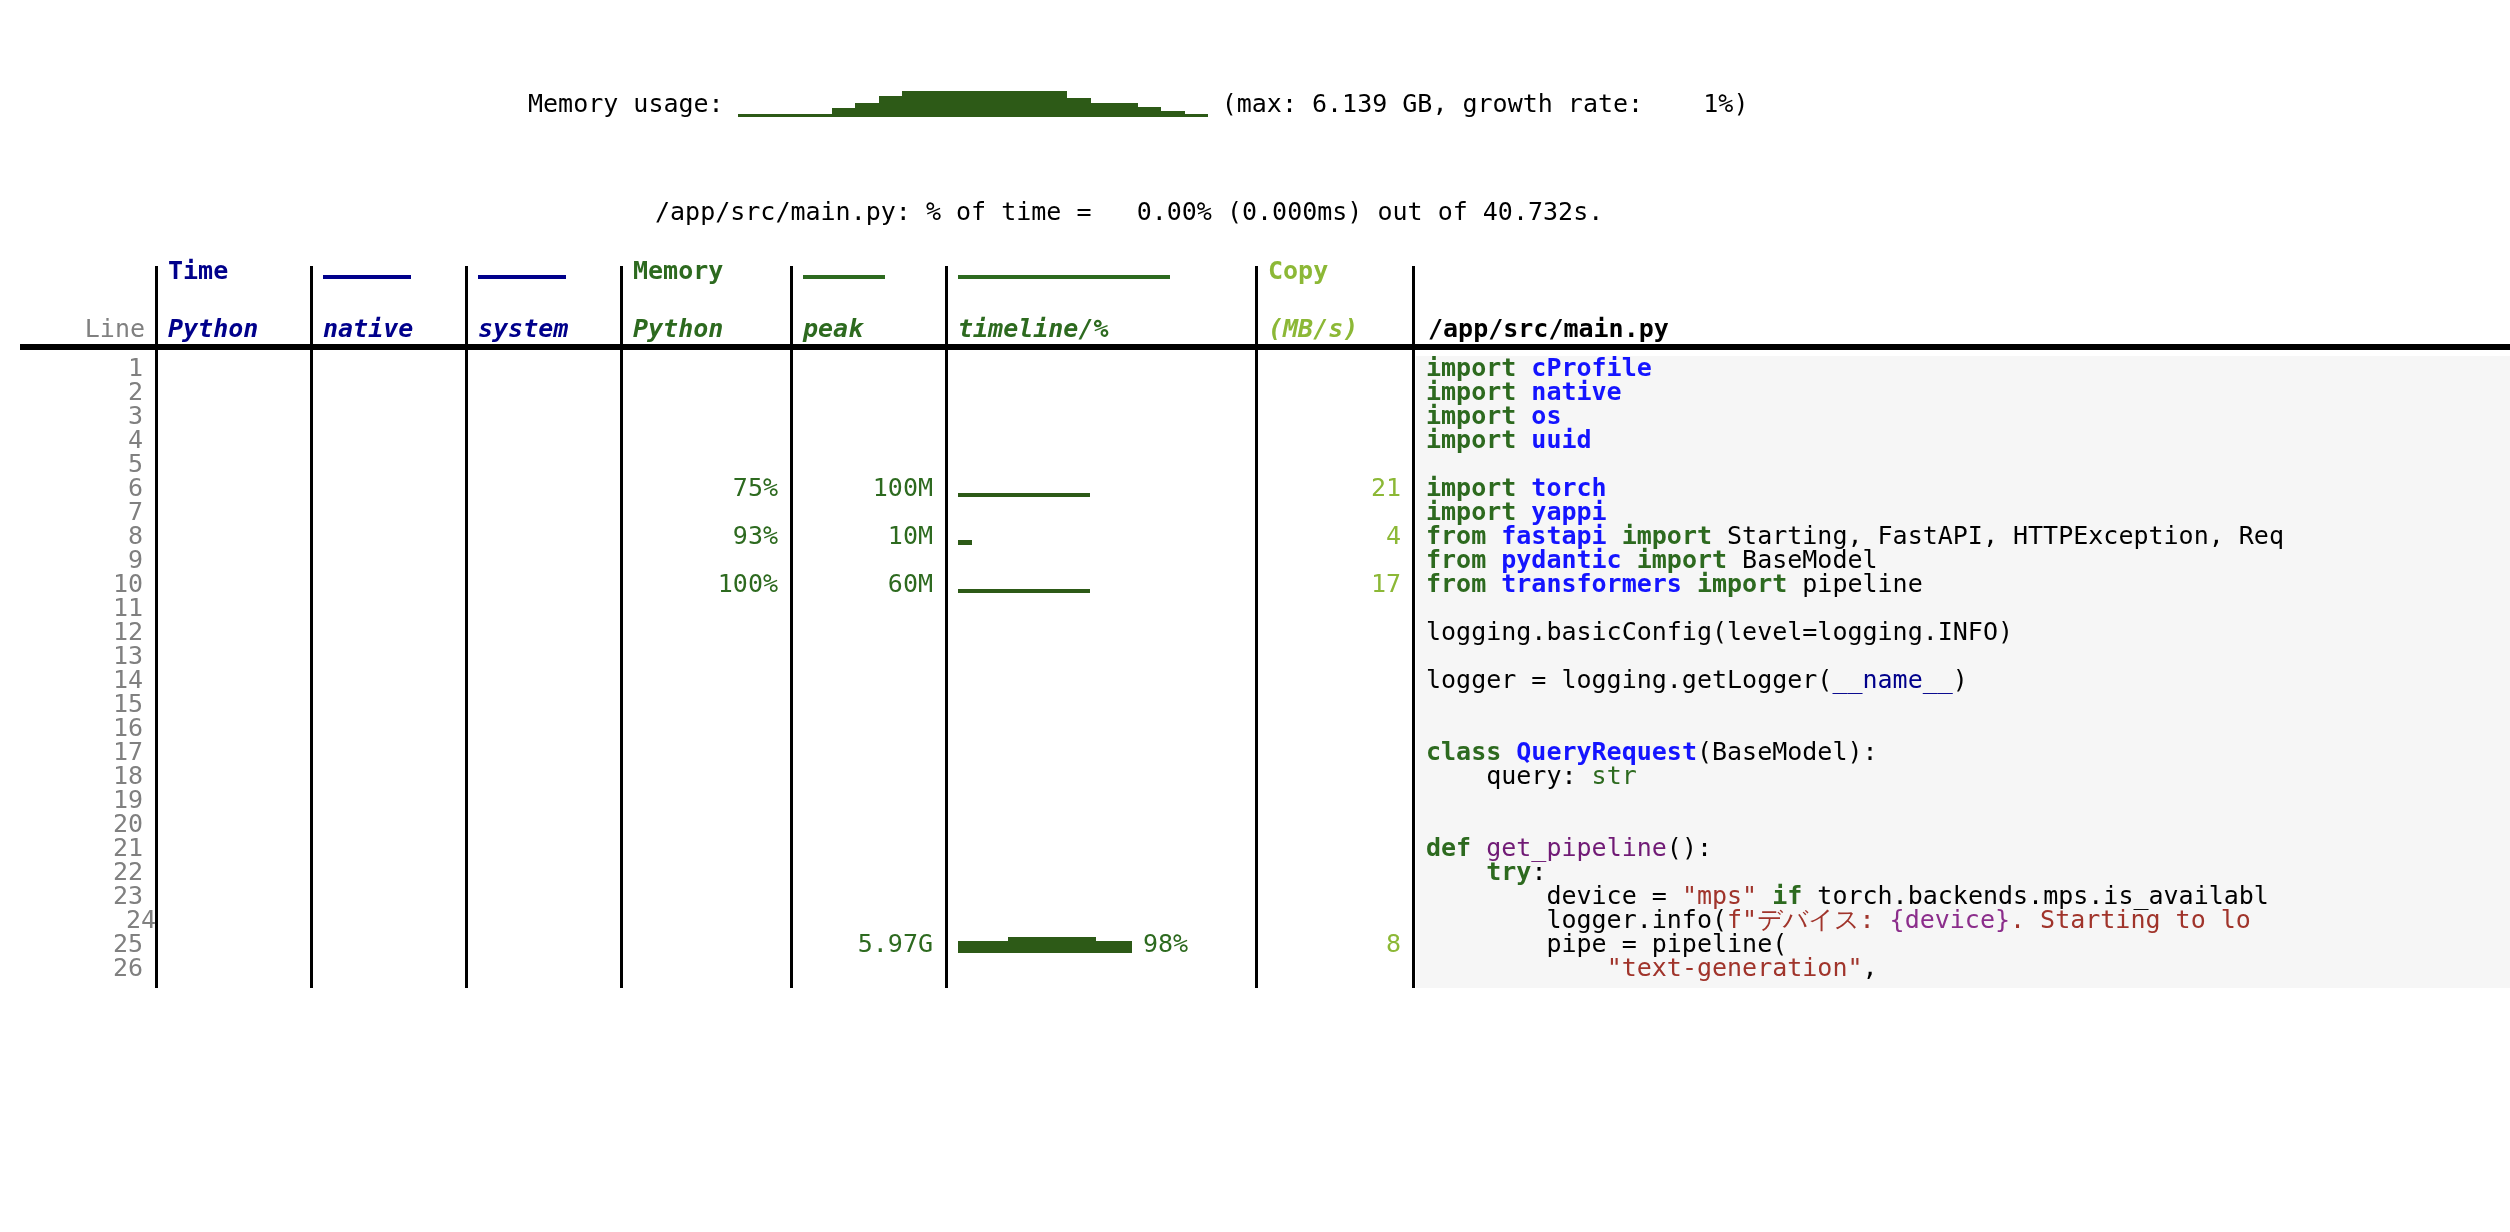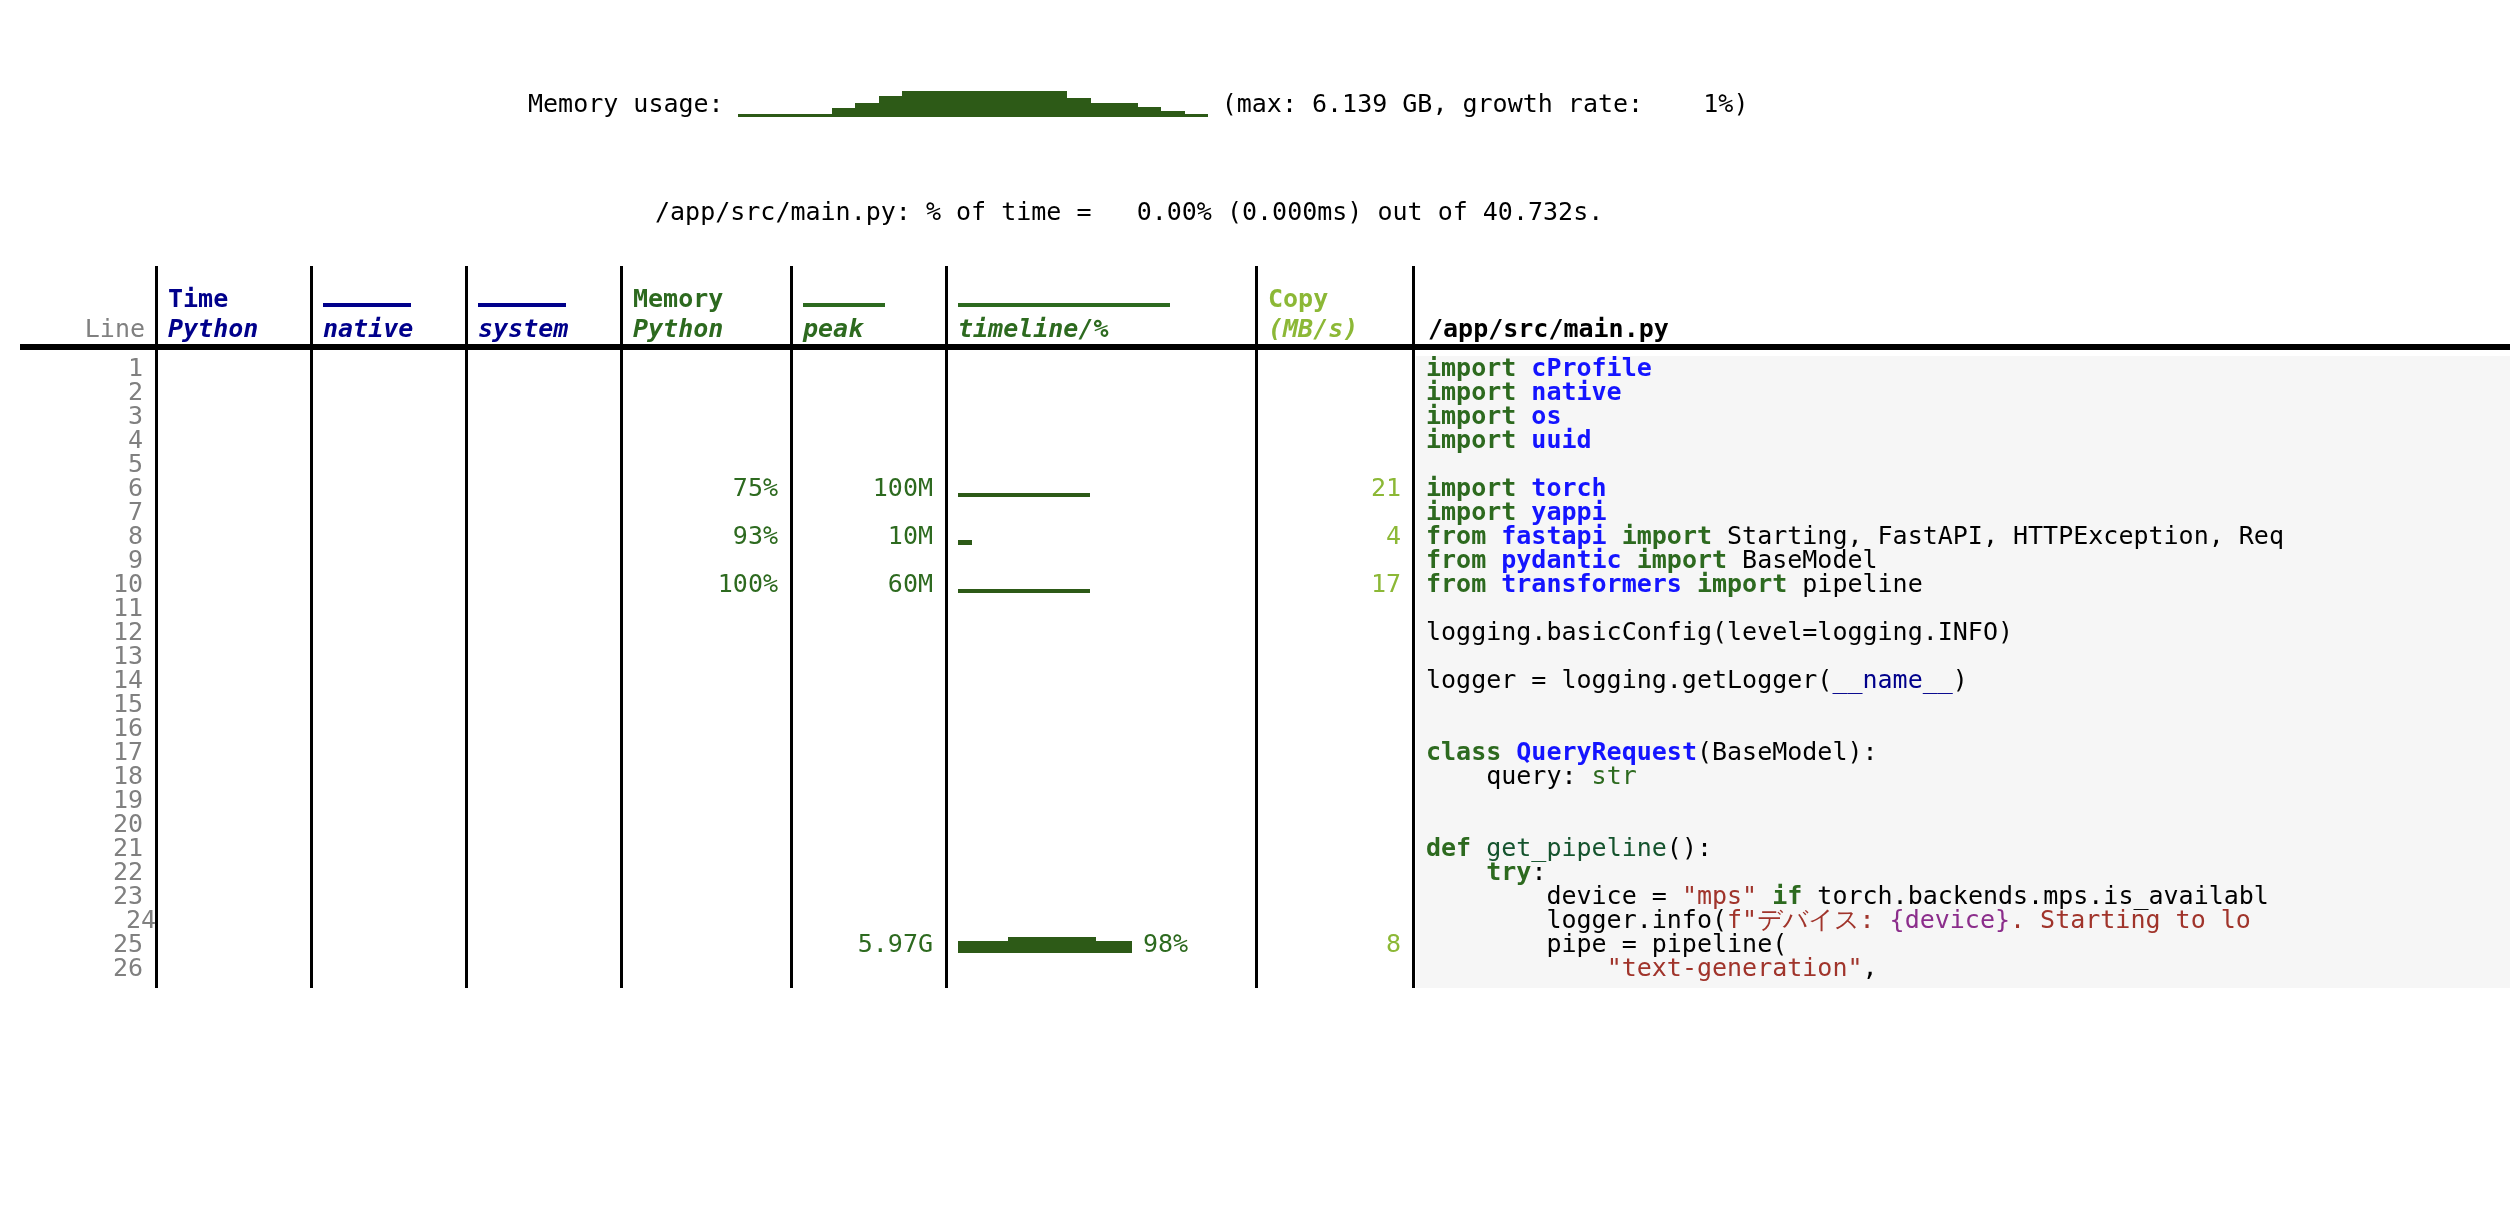--- a/index.html
+++ b/index.html
@@ -61,21 +61,21 @@
     display: flex;
     flex-direction: column;
     justify-content: flex-end;
     font-size: 25px;
     line-height: 30px;
     white-space: pre;
   }
   .ch .top { font-weight: bold; }
   .ch .bot { font-weight: bold; font-style: italic; }
   .ch.right { align-items: flex-end; }
-  .ch.left  { align-items: flex-start; }
+  .ch.left  { align-items: flex-start; gap: 28px; }
   .ch .rule {
     display: block;
     height: 4px;
     margin-bottom: 7px;
     margin-top: 6px;
   }
 
   
   .vline {
     position: absolute;
@@ -153,21 +153,21 @@
     line-height: 24px;
     white-space: pre;
     padding-left: 10px;
     color: #000000;
     font-family: "DejaVu Sans Mono", monospace;
   }
   .kw   { color: #2d6a1f; font-weight: bold; }
   .mod  { color: #1414ff; font-weight: bold; }
   .nm   { color: #000000; }
   .bi   { color: #2d6a1f; }
-  .fn   { color: #14532d; }
+  .fn   { color: #701a75; }
   .dunder { color: #00008b; }
   .str  { color: #a0342b; }
   .interp { color: #8b2d8b; }
 </style>
 </head>
 <body>
 
 <div id="header">
   <div class="hdr-row r1">
     <span class="hdr-label">Memory usage:</span>

